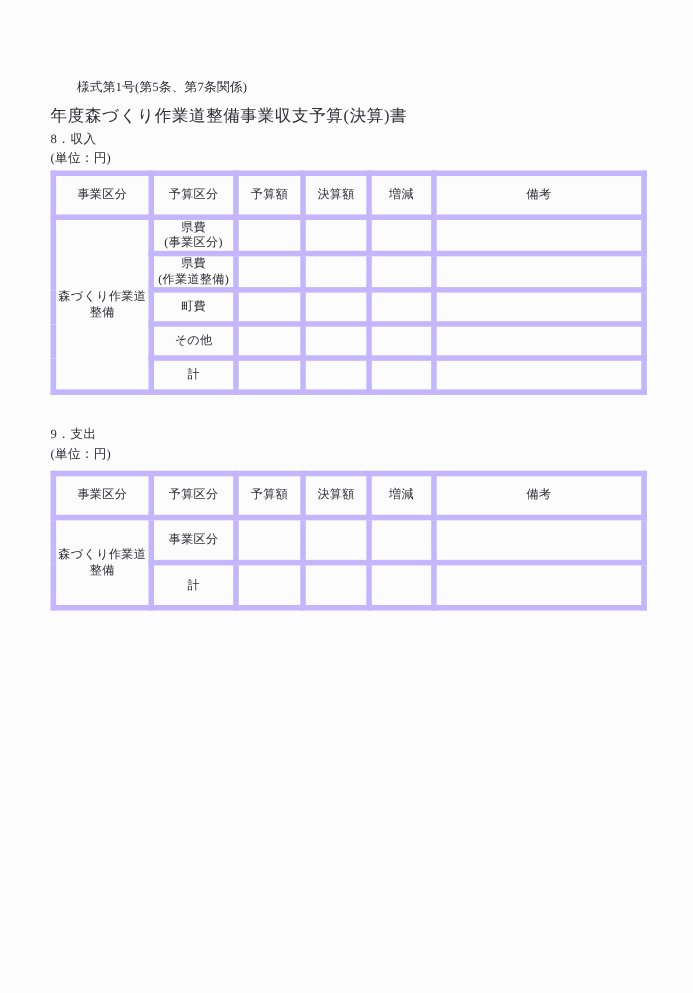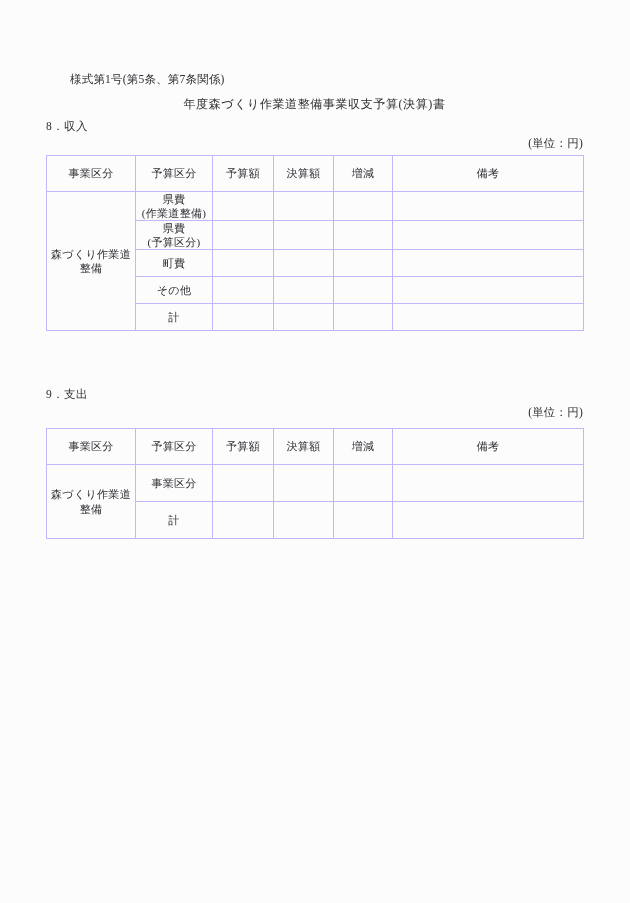--- a/index.html
+++ b/index.html
@@ -28,40 +28,39 @@
     font-size: 11.5px;
     letter-spacing: 0.2px;
     white-space: nowrap;
     margin-left: 24px;
   }
   .doc-title {
     position: absolute;
     left: 46px;
     top: 96px;
     width: 537px;
-    text-align: center;
-    font-size: 12px;
+    text-align: left;
+    font-size: 15px;
     letter-spacing: 0.6px;
     white-space: nowrap;
   }
   .section-label {
     position: absolute;
     left: 46px;
     font-size: 11.5px;
     letter-spacing: 0.4px;
     white-space: nowrap;
   }
   .section-label.s1 { top: 119px; }
   .section-label.s2 { top: 387px; }
 
   .unit-note {
     position: absolute;
     width: 537px;
     left: 46px;
-    text-align: right;
     font-size: 11.5px;
     letter-spacing: 0.2px;
     white-space: nowrap;
   }
   .unit-note.u1 { top: 136px; }
   .unit-note.u2 { top: 405px; }
 
   .footnote {
     position: absolute;
     left: 46px;
@@ -77,21 +76,21 @@
     left: 46px;
     width: 537px;
     border-collapse: collapse;
     table-layout: fixed;
     font-size: 11px;
   }
   .tbl.t1 { top: 155px; }
   .tbl.t2 { top: 428px; }
 
   .tbl td, .tbl th {
-    border: 1px solid #c4b5fd;
+    border: 5px solid #c4b5fd;
     padding: 0 2px;
     text-align: center;
     vertical-align: middle;
     font-weight: normal;
     line-height: 1.28;
     letter-spacing: 0.3px;
   }
   .tbl th {
     height: 35px;
   }
@@ -148,31 +147,31 @@
         <th>決算額</th>
         <th>増減</th>
         <th>備考</th>
       </tr>
     </thead>
     <tbody>
       <tr>
         <td class="rowlabel" rowspan="5">森づくり作業道整備</td>
         <td class="two-line">
           <span>県費</span><br>
-          <span>(作業道整備)</span>
+          <span>(事業区分)</span>
         </td>
         <td></td>
         <td></td>
         <td></td>
         <td></td>
       </tr>
       <tr>
         <td class="two-line">
           <span>県費</span><br>
-          <span>(予算区分)</span>
+          <span>(作業道整備)</span>
         </td>
         <td></td>
         <td></td>
         <td></td>
         <td></td>
       </tr>
       <tr>
         <td>町費</td>
         <td></td>
         <td></td>

